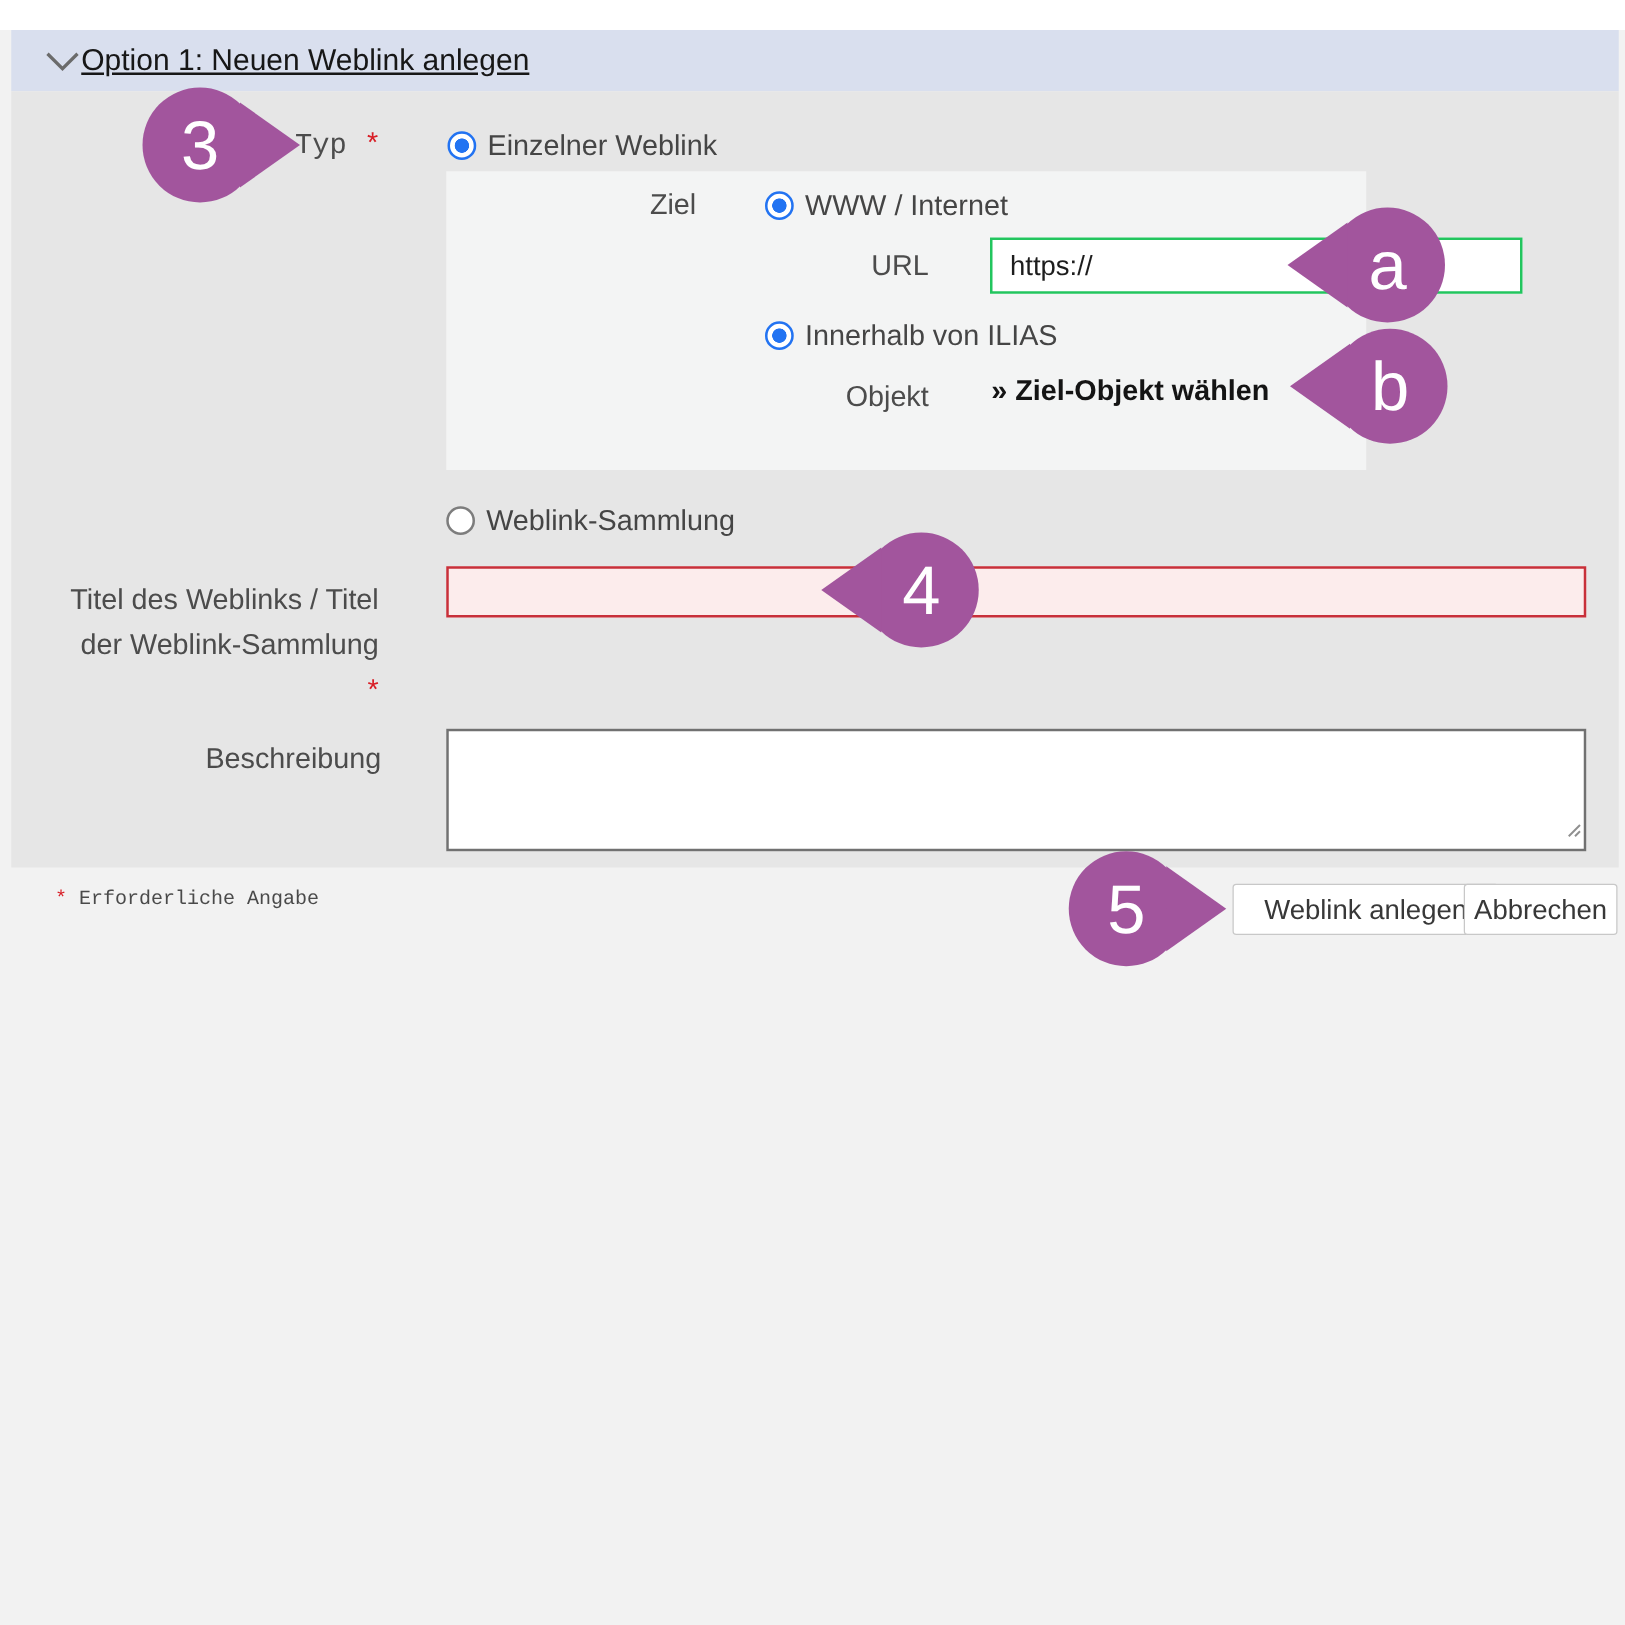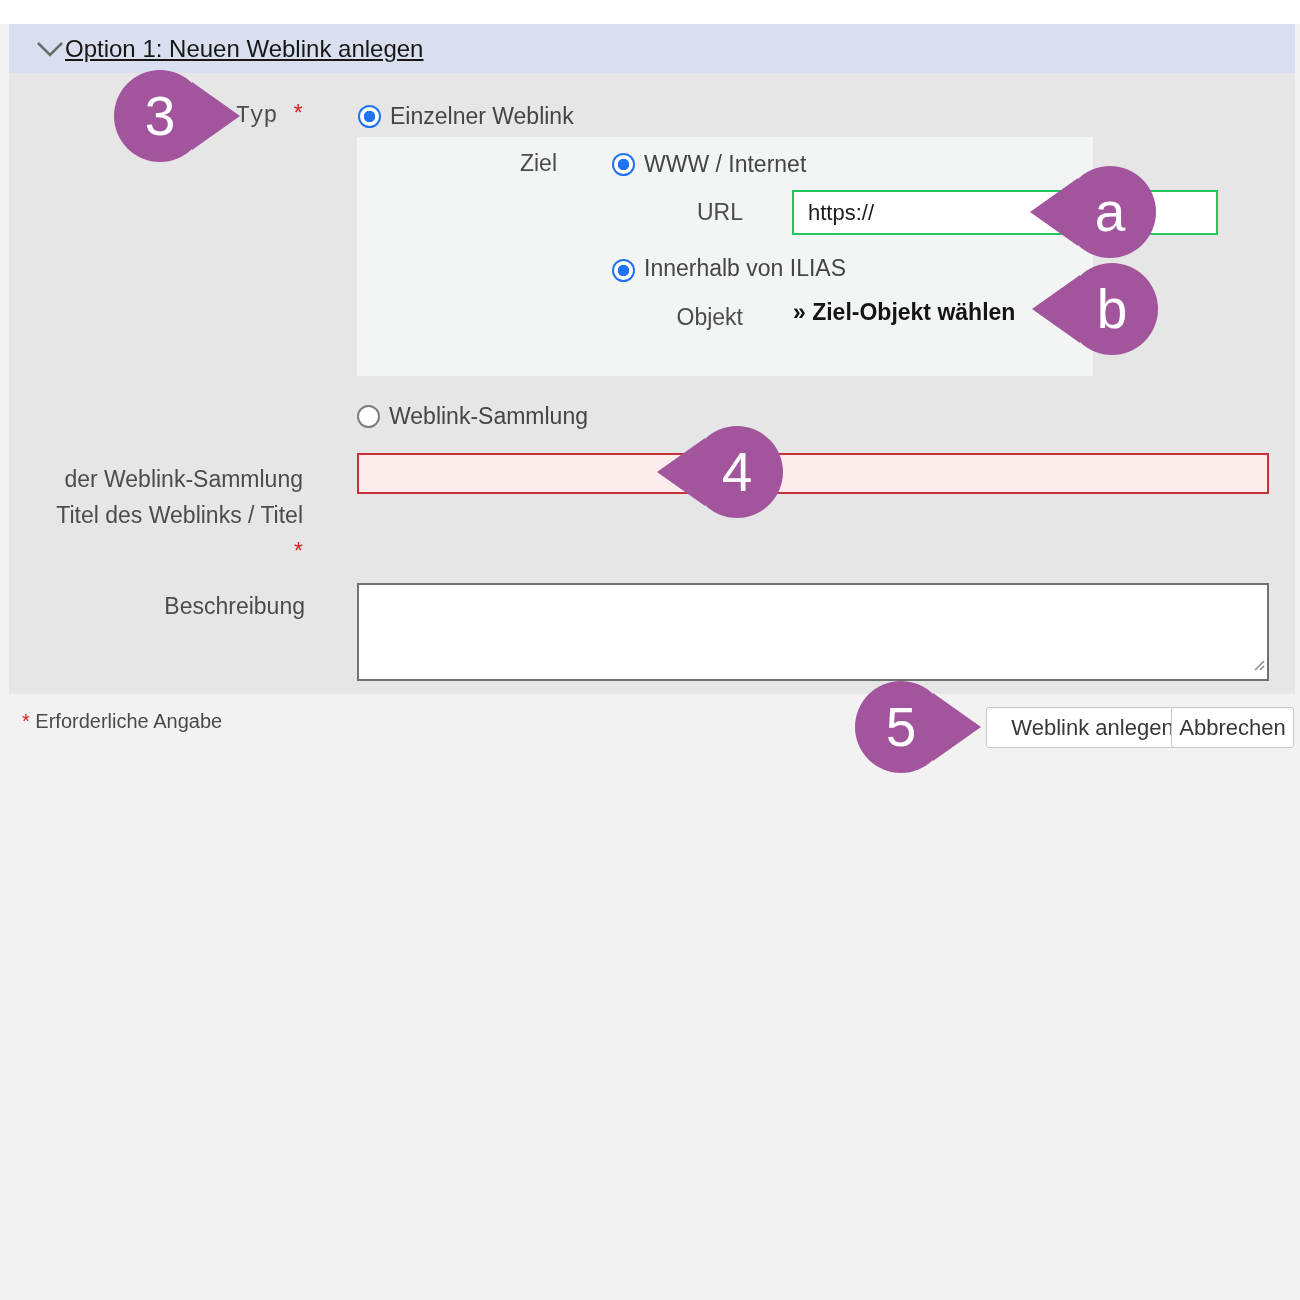--- a/index.html
+++ b/index.html
@@ -49,21 +49,21 @@
 
   .ta-wrap{position:absolute;left:348px;top:510px;width:912px;height:98px;}
   .ta-wrap textarea{
     width:100%;height:100%;box-sizing:border-box;resize:none;
     background:#ffffff;border:2px solid #717171;outline:none;
     font-family:"Liberation Sans",sans-serif;font-size:22px;color:#1d1d1d;padding:6px 10px;
   }
   .resize-handle{position:absolute;right:3px;bottom:5px;}
 
   
-  .footnote{position:absolute;left:22px;top:710px;font-size:20px;color:#4a4a4a;}
+  .footnote{position:absolute;left:44px;top:710px;font-size:16px;color:#4a4a4a;font-family:Liberation Mono, monospace;}
   .btn{
     position:absolute;top:707px;height:41px;box-sizing:border-box;
     background:#ffffff;border:1.5px solid #c8c8c8;border-radius:3px;
     display:flex;align-items:center;justify-content:center;
     font-family:"Liberation Sans",sans-serif;font-size:22px;color:#383838;cursor:pointer;
   }
   #btn-submit{left:986px;width:213px;}
   #btn-cancel{left:1171px;width:123px;}
 
   
@@ -116,37 +116,37 @@
       <div class="lbl" style="left:0;top:13px;width:200px;">Ziel</div>
 
       <div class="radio-row" style="left:255px;top:14px;">
         <span class="radio on"></span>
         <span>WWW / Internet</span>
       </div>
 
       <div class="lbl" style="left:0;top:62px;width:386px;">URL</div>
       <input id="url-input" class="text-input" type="text" value="https://" style="">
 
-      <div class="radio-row" style="left:255px;top:118px;align-items:flex-end;">
+      <div class="radio-row" style="left:255px;top:118px;">
         <span class="radio on"></span>
         <span>Innerhalb von ILIAS</span>
       </div>
 
       <div class="lbl" style="left:0;top:167px;width:386px;">Objekt</div>
       <a class="obj-link">» Ziel-Objekt wählen</a>
     </div>
 
     <div class="radio-row" style="left:348px;top:330px;">
       <span class="radio off"></span>
       <span>Weblink-Sammlung</span>
     </div>
 
     <div class="title-label">
+      <span>Titel des Weblinks / Titel</span>
       <span>der Weblink-Sammlung</span>
-      <span>Titel des Weblinks / Titel</span>
       <span class="req">*</span>
     </div>
     <input id="title-input" class="text-input" type="text" value="" style="">
 
     <div class="lbl" style="left:46px;top:520px;width:250px;">Beschreibung</div>
     <div class="ta-wrap">
       <textarea style=""></textarea>
       <span class="resize-handle">
         <svg width="15" height="15" viewBox="0 0 15 15">
           <line x1="13" y1="4" x2="4" y2="13" stroke="#8f8f8f" stroke-width="1.6"></line>

